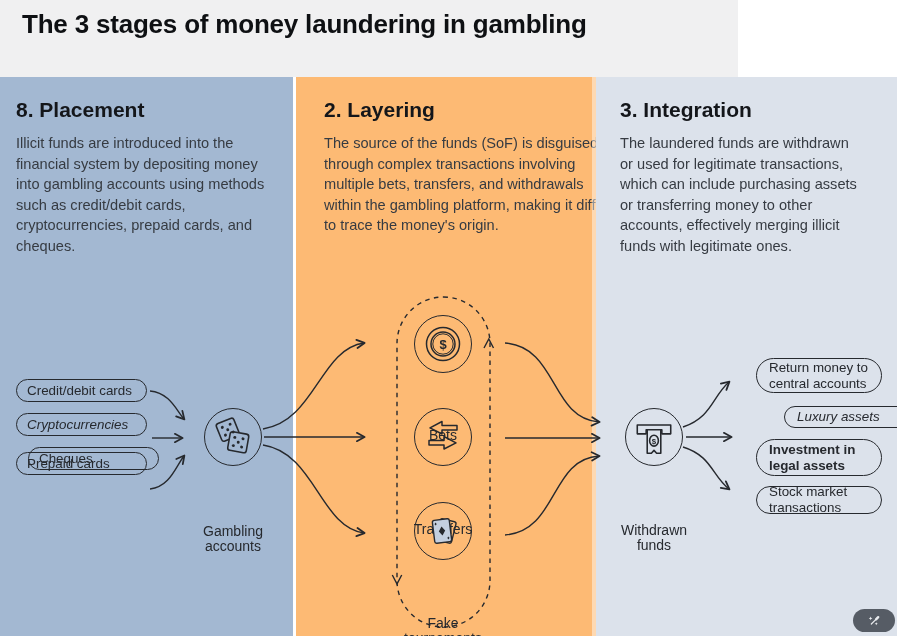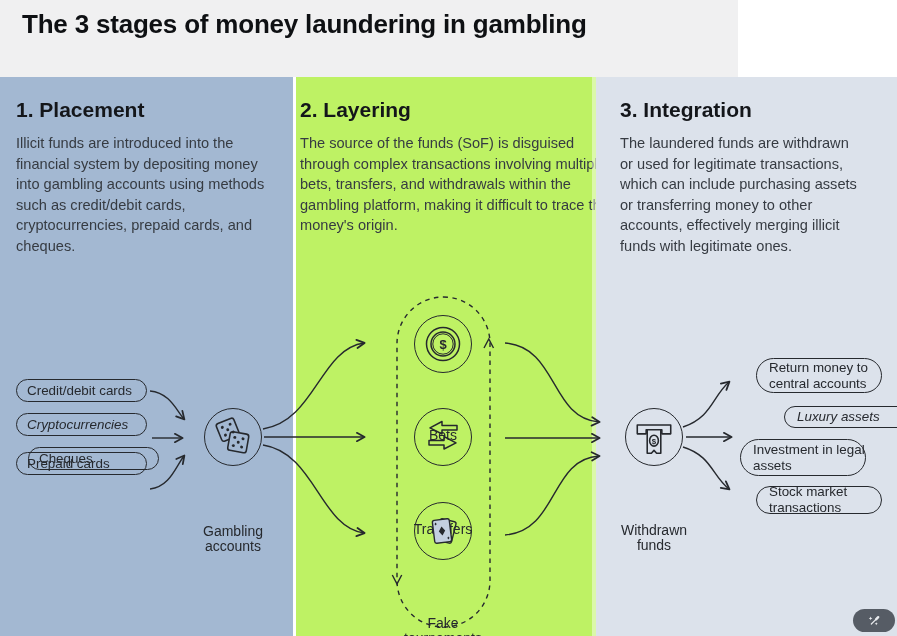--- a/index.html
+++ b/index.html
@@ -10,21 +10,21 @@
   }
   .header {
     position:absolute; left:0; top:0; width:738px; height:77px;
     background:#f0f0f1; padding:9px 0 0 22px;
   }
   .page-title {
     font-size:26px; font-weight:bold; color:#0e1013; letter-spacing:-0.2px;
   }
   .col { position:absolute; top:77px; height:559px; }
   .col-placement   { left:0;   width:293px; background:#a3b8d2; padding:21px 26px 0 16px; }
-  .col-layering    { left:296px; width:353px; background:#bef264; padding:21px 26px 0 4px; }
+  .col-layering    { left:296px; width:353px; background:#fdba74; padding:21px 26px 0 28px; }
   .col-integration { left:596px; width:301px; background:#dce2eb; padding:21px 40px 0 24px; }
   .divider { position:absolute; top:77px; height:559px; background:rgba(255,255,255,0.45); }
   .divider-1 { left:293px; width:3px; }
   .divider-2 { left:592px; width:4px; }
   .stage-heading { font-size:21px; font-weight:bold; color:#14161a; margin-bottom:11px; }
   .stage-desc { font-size:14.6px; line-height:20.5px; color:#363b42; }
 
   .pill {
     position:absolute; border:1.4px solid #26292e; border-radius:18px;
     display:flex; align-items:center; font-size:13.4px; line-height:16px;
@@ -52,21 +52,21 @@
 </head>
 <body>
 
 <div class="canvas">
 
   <div class="header">
     <div class="page-title">The 3 stages of money laundering in gambling</div>
   </div>
 
   <div class="col col-placement">
-    <div class="stage-heading">1. Placement</div>
+    <div class="stage-heading">8. Placement</div>
     <div class="stage-desc">Illicit funds are introduced into the financial system by depositing money into gambling accounts using methods such as credit/debit cards, cryptocurrencies, prepaid cards, and cheques.</div>
   </div>
   <div class="col col-layering">
     <div class="stage-heading">2. Layering</div>
     <div class="stage-desc">The source of the funds (SoF) is disguised through complex transactions involving multiple bets, transfers, and withdrawals within the gambling platform, making it difficult to trace the money's origin.</div>
   </div>
   <div class="col col-integration">
     <div class="stage-heading">3. Integration</div>
     <div class="stage-desc">The laundered funds are withdrawn or used for legitimate transactions, which can include purchasing assets or transferring money to other accounts, effectively merging illicit funds with legitimate ones.</div>
   </div>
@@ -182,21 +182,21 @@
     </svg>
   </div>
   <div class="node-label" style="left:654px; top:475px; width:90px;">Withdrawn funds</div>
 
   <div class="pill pill-lg" style="left:756px; top:358px; height:35px; border-radius:17.5px;">
     <span>Return money to central accounts</span>
   </div>
   <div class="pill pill-lg" style="left:784px; top:406px; height:22px; border-radius:11.5px;font-style:italic;">
     <span>Luxury assets</span>
   </div>
-  <div class="pill pill-lg" style="left:740px; top:439px; height:37px; border-radius:18.5px;">
+  <div class="pill pill-lg" style="left:756px; top:439px; height:37px; border-radius:18.5px;font-weight:bold;">
     <span>Investment in legal assets</span>
   </div>
   <div class="pill pill-lg" style="left:756px; top:486px; height:28px; border-radius:18px;">
     <span>Stock market transactions</span>
   </div>
 
   <button class="floating-btn">
     <svg width="17" height="17" viewBox="0 0 24 24">
       <line x1="7.5" y1="17" x2="14.5" y2="10" stroke="#e9ebee" stroke-width="1.7" stroke-linecap="round"></line>
       <line x1="14.2" y1="10.3" x2="17.2" y2="7.3" stroke="#e9ebee" stroke-width="3.4" stroke-linecap="round"></line>

